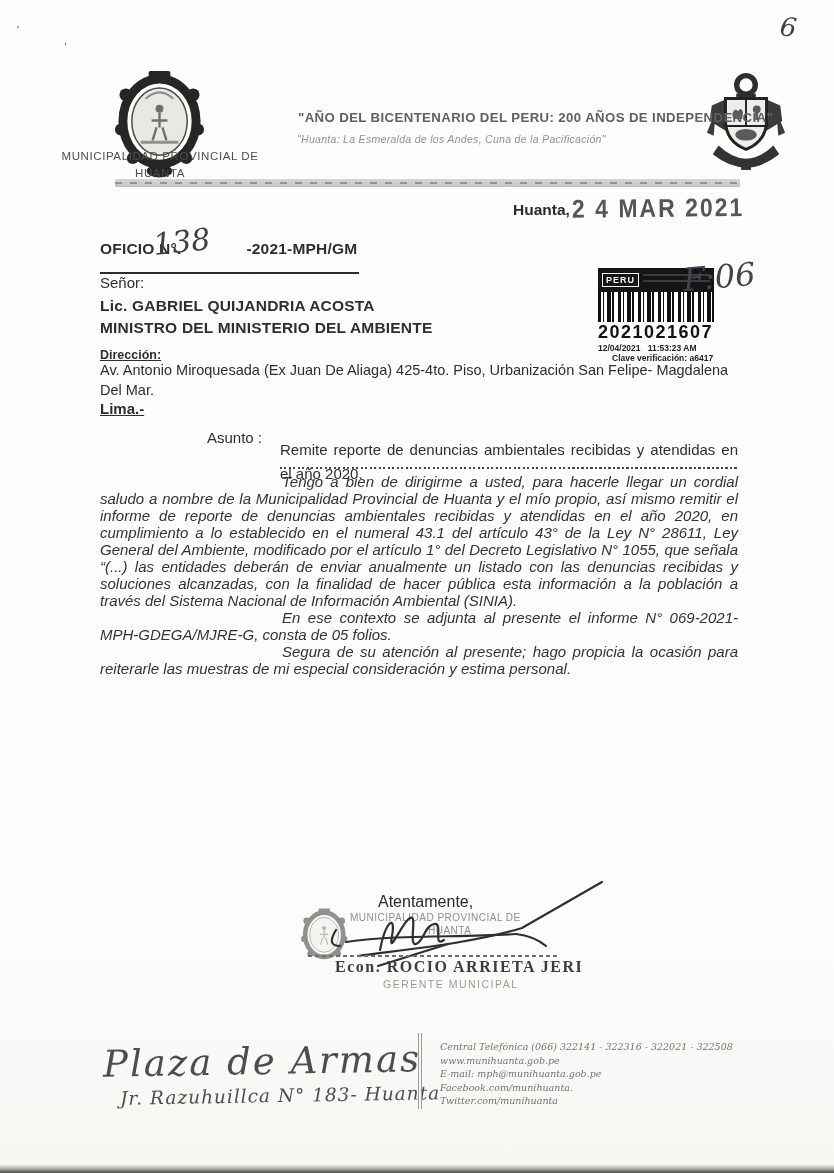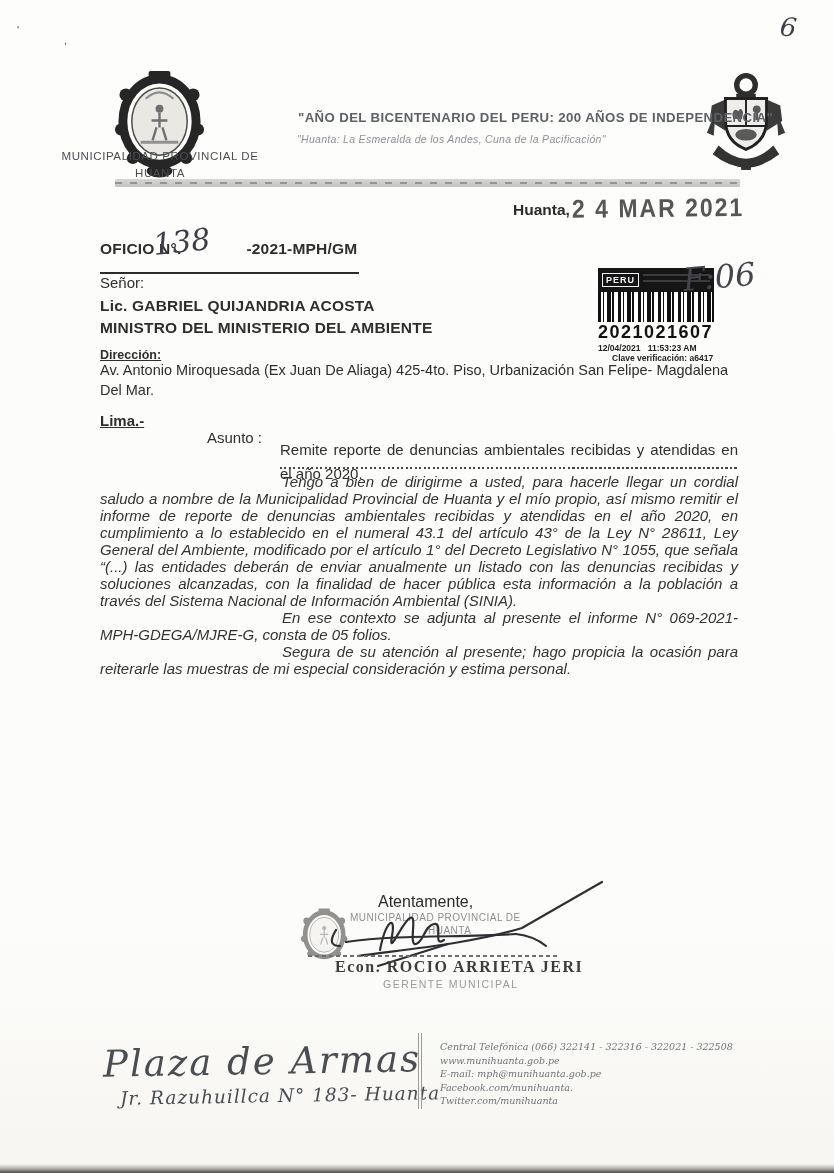--- a/index.html
+++ b/index.html
@@ -133,21 +133,21 @@
       <span>-2021-MPH/GM</span>
     </span>
     <span class="abs hand" style="left:53px;top:-16px;font-size:30px;transform:rotate(-6deg);">138</span>
   </div>
 
   <div class="abs salut" style="left:100px;top:274px;">Señor:</div>
   <div class="abs rname" style="left:100px;top:297px;">Lic. GABRIEL QUIJANDRIA ACOSTA</div>
   <div class="abs rtitle" style="left:100px;top:319px;">MINISTRO DEL MINISTERIO DEL AMBIENTE</div>
   <div class="abs addr-label" style="left:100px;top:348px;text-decoration:underline;">Dirección:</div>
   <div class="abs addr" style="left:100px;top:360px;">Av. Antonio Miroquesada (Ex Juan De Aliaga) 425-4to. Piso, Urbanización San Felipe- Magdalena Del Mar.</div>
-  <div class="abs lima" style="left:100px;top:412px;">Lima.-</div>
+  <div class="abs lima" style="left:100px;top:400px;">Lima.-</div>
 
   <div class="abs" style="left:598px;top:268px;">
     <div class="stamp-head">
       <span class="peru">PERU</span>
       <span class="blur"></span>
     </div>
     <div class="barcode"></div>
     <div class="stamp-num">2021021607</div>
     <div class="stamp-small">
       <span>12/04/2021</span>

